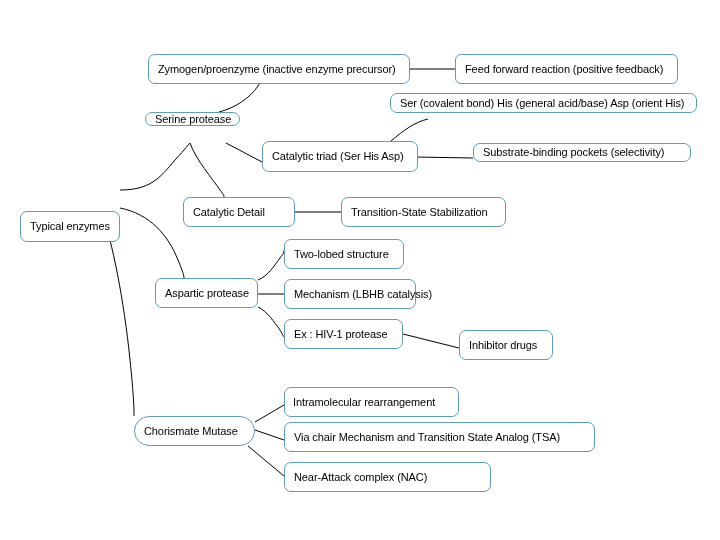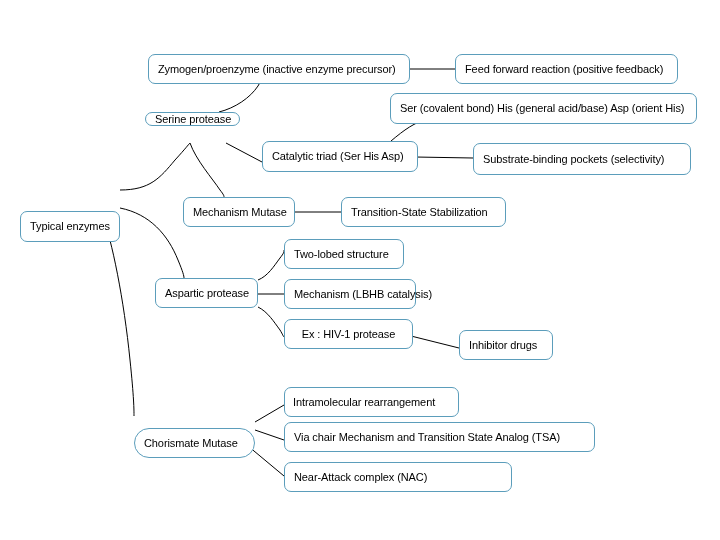--- a/index.html
+++ b/index.html
@@ -70,60 +70,60 @@
   <div id="nodes-layer">
       <div class="node" style="left: 20px; top: 183px; width: 100px; height: 31px; border-color: rgb(91, 157, 187); margin-top: 28px;">
         <span class="node-label">Typical enzymes</span>
       </div>
       <div class="node" style="left: 145px; top: 112px; width: 95px; height: 14px; border-color: rgb(91, 157, 187);">
         <span class="node-label">Serine protease</span>
       </div>
       <div class="node" style="left: 148px; top: 54px; width: 262px; height: 30px; border-color: rgb(91, 157, 187);">
         <span class="node-label">Zymogen/proenzyme (inactive enzyme precursor)</span>
       </div>
-      <div class="node" style="left: 455px; top: 54px; width: 223px; height: 30px; border-color: rgb(91, 157, 187);">
+      <div class="node" style="left: 455px; top: 54px; width: 223px; height: 30px; border-color: rgb(91, 157, 187); border-radius: 6px;">
         <span class="node-label">Feed forward reaction (positive feedback)</span>
       </div>
       <div class="node" style="left: 262px; top: 141px; width: 156px; height: 31px; border-color: rgb(91, 157, 187);">
         <span class="node-label">Catalytic triad (Ser His Asp)</span>
       </div>
-      <div class="node" style="left: 390px; top: 93px; width: 307px; height: 31px; border-color: rgb(91, 157, 187);">
+      <div class="node" style="left: 390px; top: 93px; width: 307px; height: 20px; border-color: rgb(91, 157, 187);">
         <span class="node-label">Ser (covalent bond) His (general acid/base) Asp (orient His)</span>
       </div>
-      <div class="node" style="left: 473px; top: 143px; width: 218px; height: 32px; border-color: rgb(91, 157, 187);">
+      <div class="node" style="left: 473px; top: 143px; width: 218px; height: 19px; border-color: rgb(91, 157, 187);">
         <span class="node-label">Substrate-binding pockets (selectivity)</span>
       </div>
       <div class="node" style="left: 183px; top: 197px; width: 112px; height: 30px; border-color: rgb(91, 157, 187);">
-        <span class="node-label">Mechanism Mutase</span>
+        <span class="node-label">Catalytic Detail</span>
       </div>
       <div class="node" style="left: 341px; top: 197px; width: 165px; height: 30px; border-color: rgb(91, 157, 187);">
         <span class="node-label">Transition-State Stabilization</span>
       </div>
       <div class="node" style="left: 155px; top: 278px; width: 103px; height: 30px; border-color: rgb(91, 157, 187);">
         <span class="node-label">Aspartic protease</span>
       </div>
       <div class="node" style="left: 284px; top: 239px; width: 120px; height: 30px; border-color: rgb(91, 157, 187);">
         <span class="node-label">Two-lobed structure</span>
       </div>
       <div class="node" style="left: 284px; top: 279px; width: 132px; height: 30px; border-color: rgb(91, 157, 187);">
         <span class="node-label">Mechanism (LBHB catalysis)</span>
       </div>
-      <div class="node" style="left: 284px; top: 319px; width: 129px; height: 30px; border-color: rgb(91, 157, 187); justify-content: center;">
+      <div class="node" style="left: 284px; top: 319px; width: 119px; height: 30px; border-color: rgb(91, 157, 187);">
         <span class="node-label">Ex : HIV-1 protease</span>
       </div>
       <div class="node" style="left: 459px; top: 330px; width: 94px; height: 30px; border-color: rgb(91, 157, 187);">
         <span class="node-label">Inhibitor drugs</span>
       </div>
-      <div class="node" style="left: 134px; top: 428px; width: 121px; height: 30px; border-color: rgb(91, 157, 187); border-radius: 15px;">
+      <div class="node" style="left: 134px; top: 416px; width: 121px; height: 30px; border-color: rgb(91, 157, 187); border-radius: 15px;">
         <span class="node-label">Chorismate Mutase</span>
       </div>
       <div class="node" style="left: 284px; top: 387px; width: 175px; height: 30px; border-color: rgb(91, 157, 187); padding-left: 8px;">
         <span class="node-label">Intramolecular rearrangement</span>
       </div>
       <div class="node" style="left: 284px; top: 422px; width: 311px; height: 30px; border-color: rgb(91, 157, 187);">
         <span class="node-label">Via chair Mechanism and Transition State Analog (TSA)</span>
       </div>
-      <div class="node" style="left: 284px; top: 462px; width: 228px; height: 30px; border-color: rgb(91, 157, 187);">
+      <div class="node" style="left: 284px; top: 462px; width: 207px; height: 30px; border-color: rgb(91, 157, 187);">
         <span class="node-label">Near-Attack complex (NAC)</span>
       </div>
     </div>
 
 </div>
 
 </body></html>

